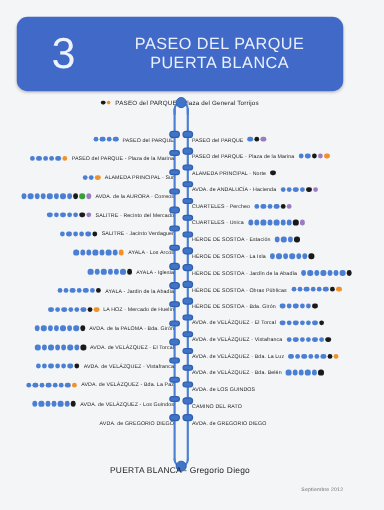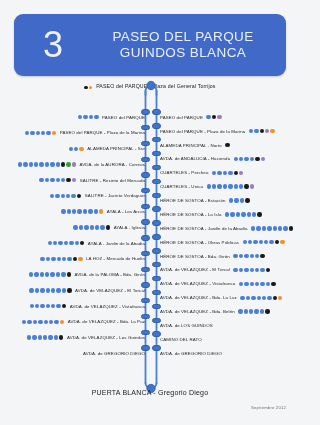--- a/index.html
+++ b/index.html
@@ -86,21 +86,21 @@
 </style>
 </head>
 <body>
 
 <div id="canvas">
 
   <div class="header">
     <div class="route-num">3</div>
     <div class="route-title">
       <div>PASEO DEL PARQUE</div>
-      <div>GUINDOS BLANCA</div>
+      <div>PUERTA BLANCA</div>
     </div>
   </div>
 
   <div class="terminus top">
     <span class="tdots" id="top-term-dots"><i style="background:#1a1a1a"></i><i style="background:#f0922b"></i></span><span>PASEO del PARQUE - Plaza del General Torrijos</span>
   </div>
 
   <svg class="track" id="track-svg" viewBox="0 0 300 425" xmlns="http://www.w3.org/2000/svg">
       <path d="M145.5 95 L145.5 91 A5.5 5.5 0 0 1 156.5 91 L156.5 95" stroke="#4a7fd4" stroke-width="1.8" fill="none" stroke-linecap="round"></path>
       <path d="M145.5 91 L145.5 383" stroke="#4a7fd4" stroke-width="1.8" fill="none" stroke-linecap="round"></path>

